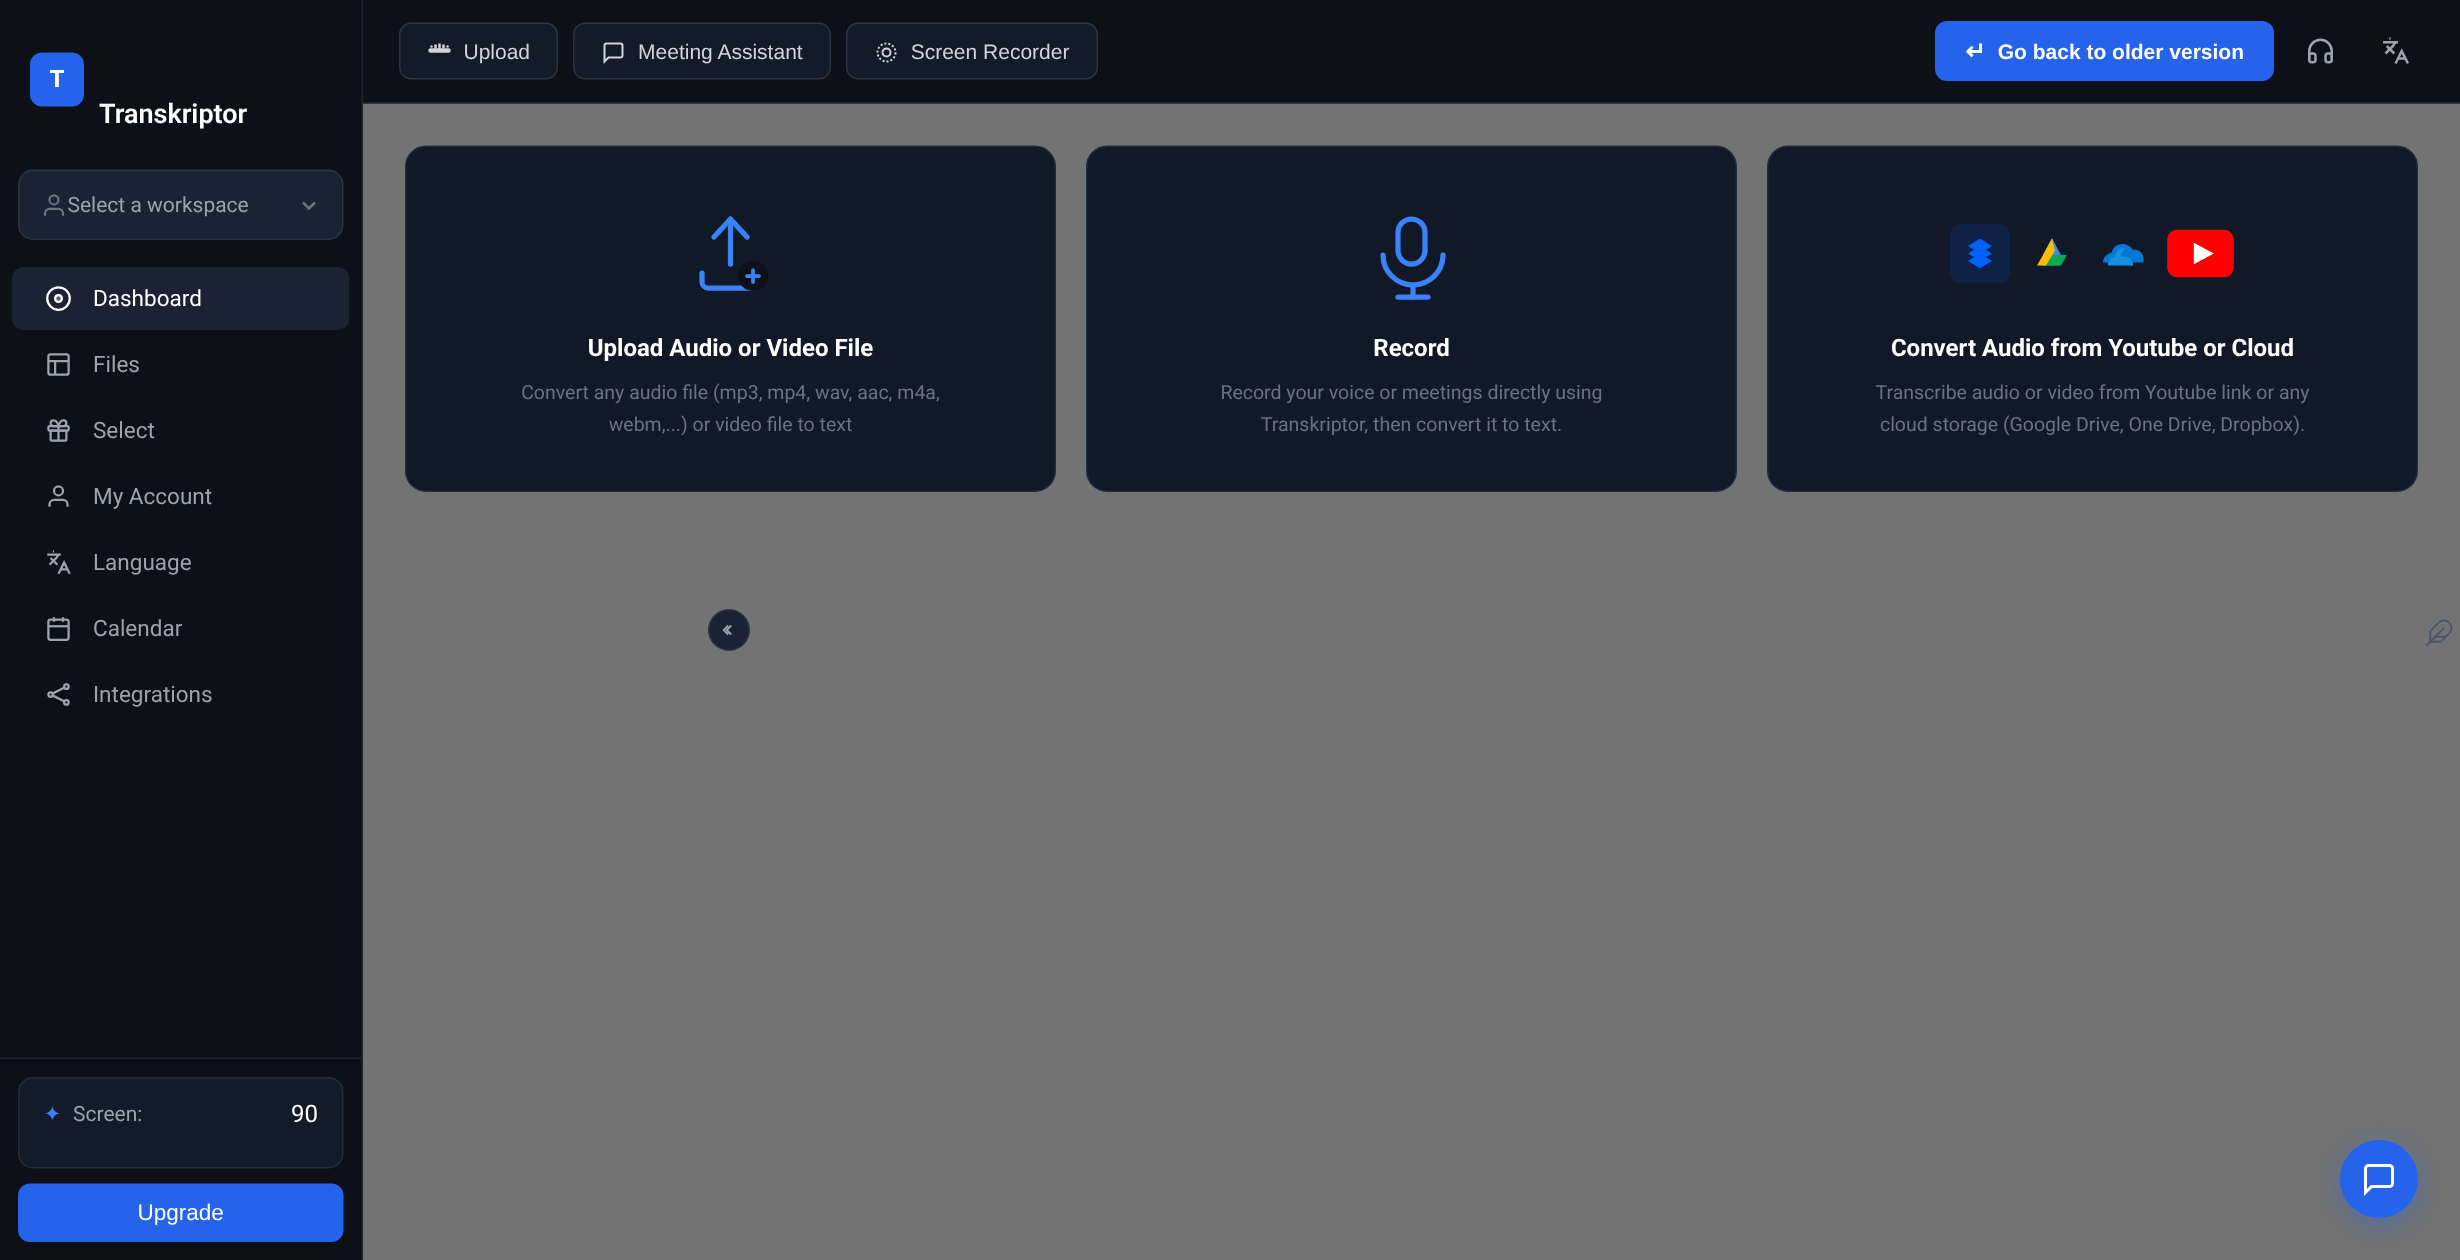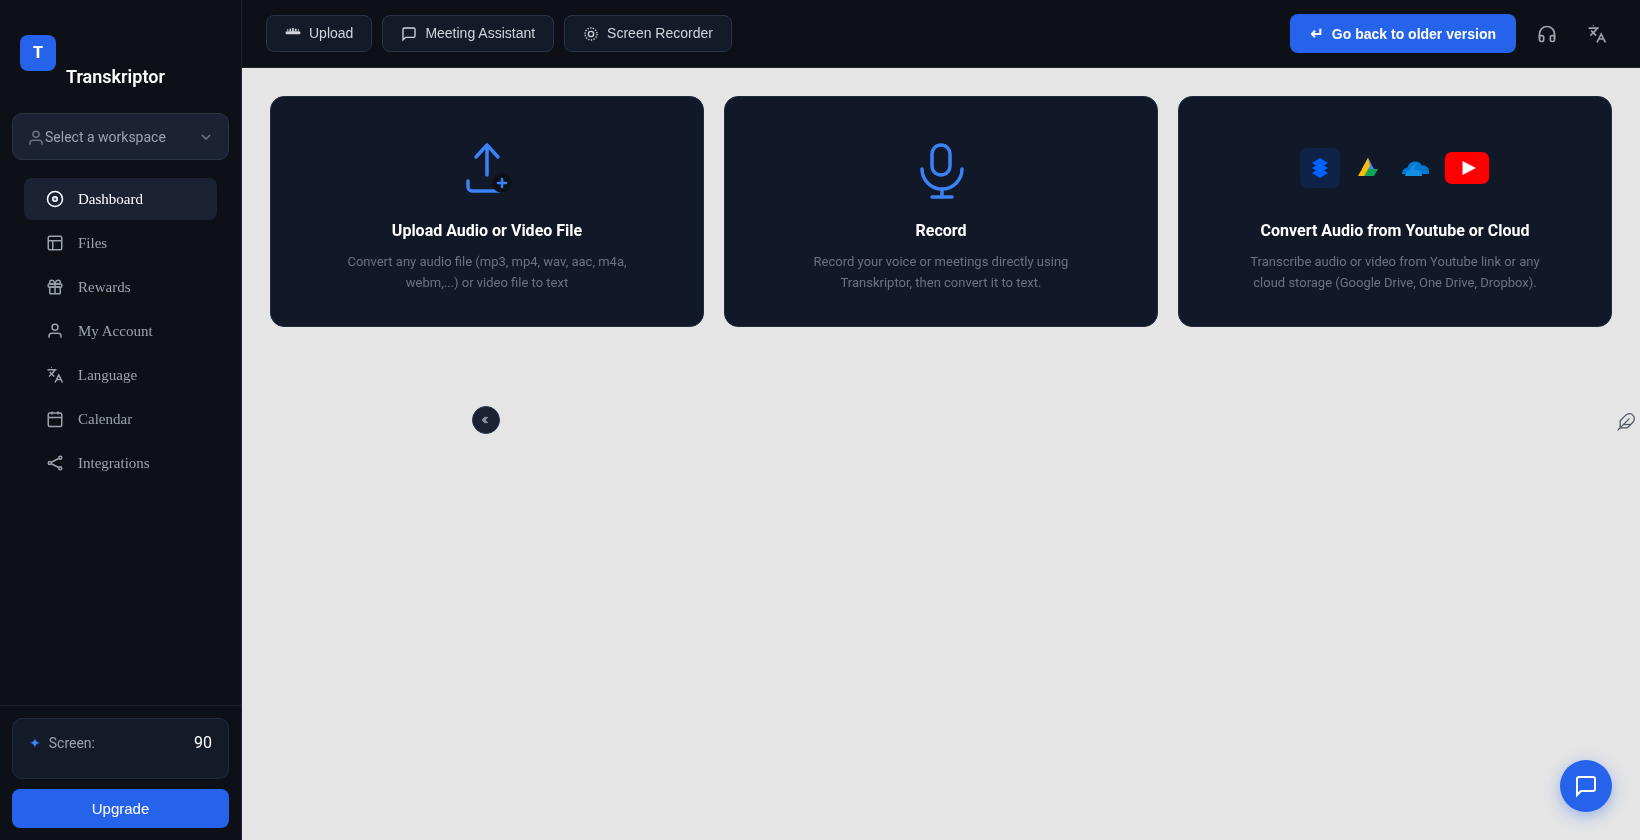--- a/index.html
+++ b/index.html
@@ -77,23 +77,22 @@
       color: #9ca3af;
       font-size: 14px;
     }
 
     .chevron-down {
       color: #6b7280;
       font-size: 14px;
     }
 
     .nav-items {
-      padding: 8px 16px;
+      padding: 8px 0;
       flex: 1;
-      font-family: Liberation Serif, serif;
     }
 
     .nav-item {
       display: flex;
       align-items: center;
       gap: 12px;
       padding: 12px 20px;
       cursor: pointer;
       border-radius: 8px;
       margin: 2px 8px;
@@ -172,21 +171,21 @@
       color: #9ca3af;
       font-size: 12px;
       z-index: 10;
     }
 
     
     .main {
       flex: 1;
       display: flex;
       flex-direction: column;
-      background: #e5e5e5;
+      background: #737373;
       position: relative;
     }
 
     
     .topbar {
       display: flex;
       align-items: center;
       justify-content: space-between;
       padding: 14px 24px;
       border-bottom: 1px solid #1e2530;
@@ -407,21 +406,21 @@
     </div>
 
     <div class="nav-item">
       <span class="nav-item-icon">
         <svg width="18" height="18" viewBox="0 0 24 24" fill="none" stroke="currentColor" stroke-width="2">
           <rect x="3" y="8" width="18" height="4" rx="1"></rect>
           <path d="M12 8V21M12 8H7.5a2.5 2.5 0 0 1 0-5C11 3 12 8 12 8zM12 8h4.5a2.5 2.5 0 0 0 0-5C13 3 12 8 12 8z"></path>
           <rect x="5" y="12" width="14" height="9" rx="1"></rect>
         </svg>
       </span>
-      <span>Rewards</span>
+      <span>Select</span>
     </div>
 
     <div class="nav-item">
       <span class="nav-item-icon">
         <svg width="18" height="18" viewBox="0 0 24 24" fill="none" stroke="currentColor" stroke-width="2">
           <path d="M20 21v-2a4 4 0 0 0-4-4H8a4 4 0 0 0-4 4v2"></path>
           <circle cx="12" cy="7" r="4"></circle>
         </svg>
       </span>
       <span>My Account</span>

